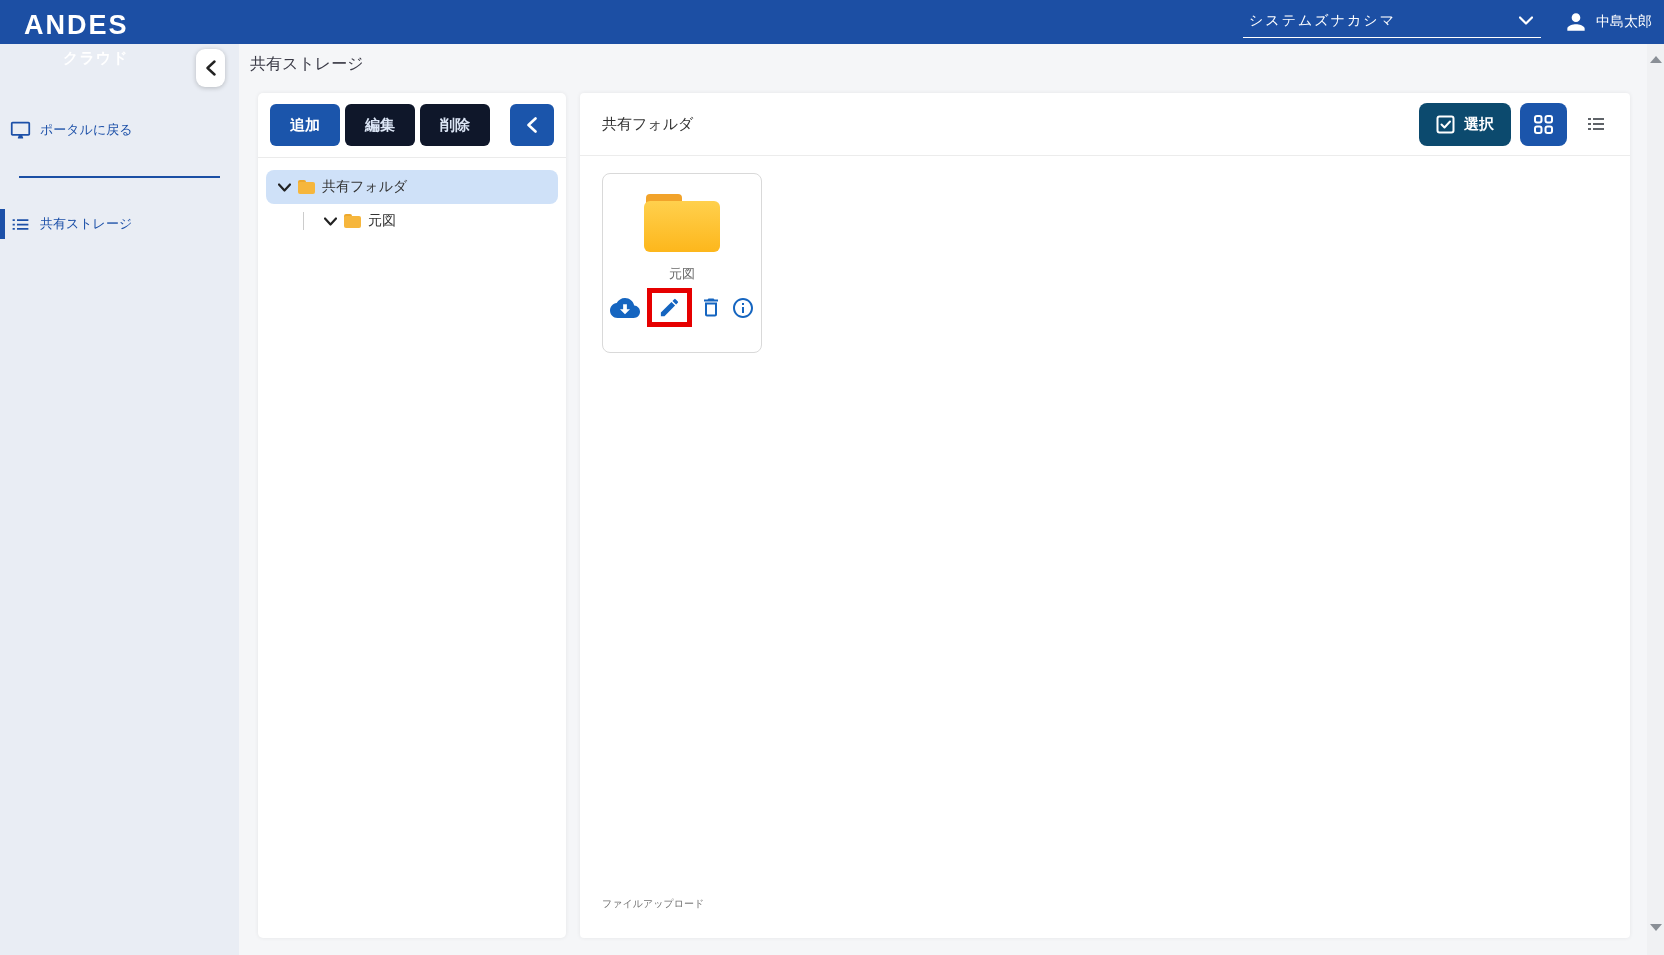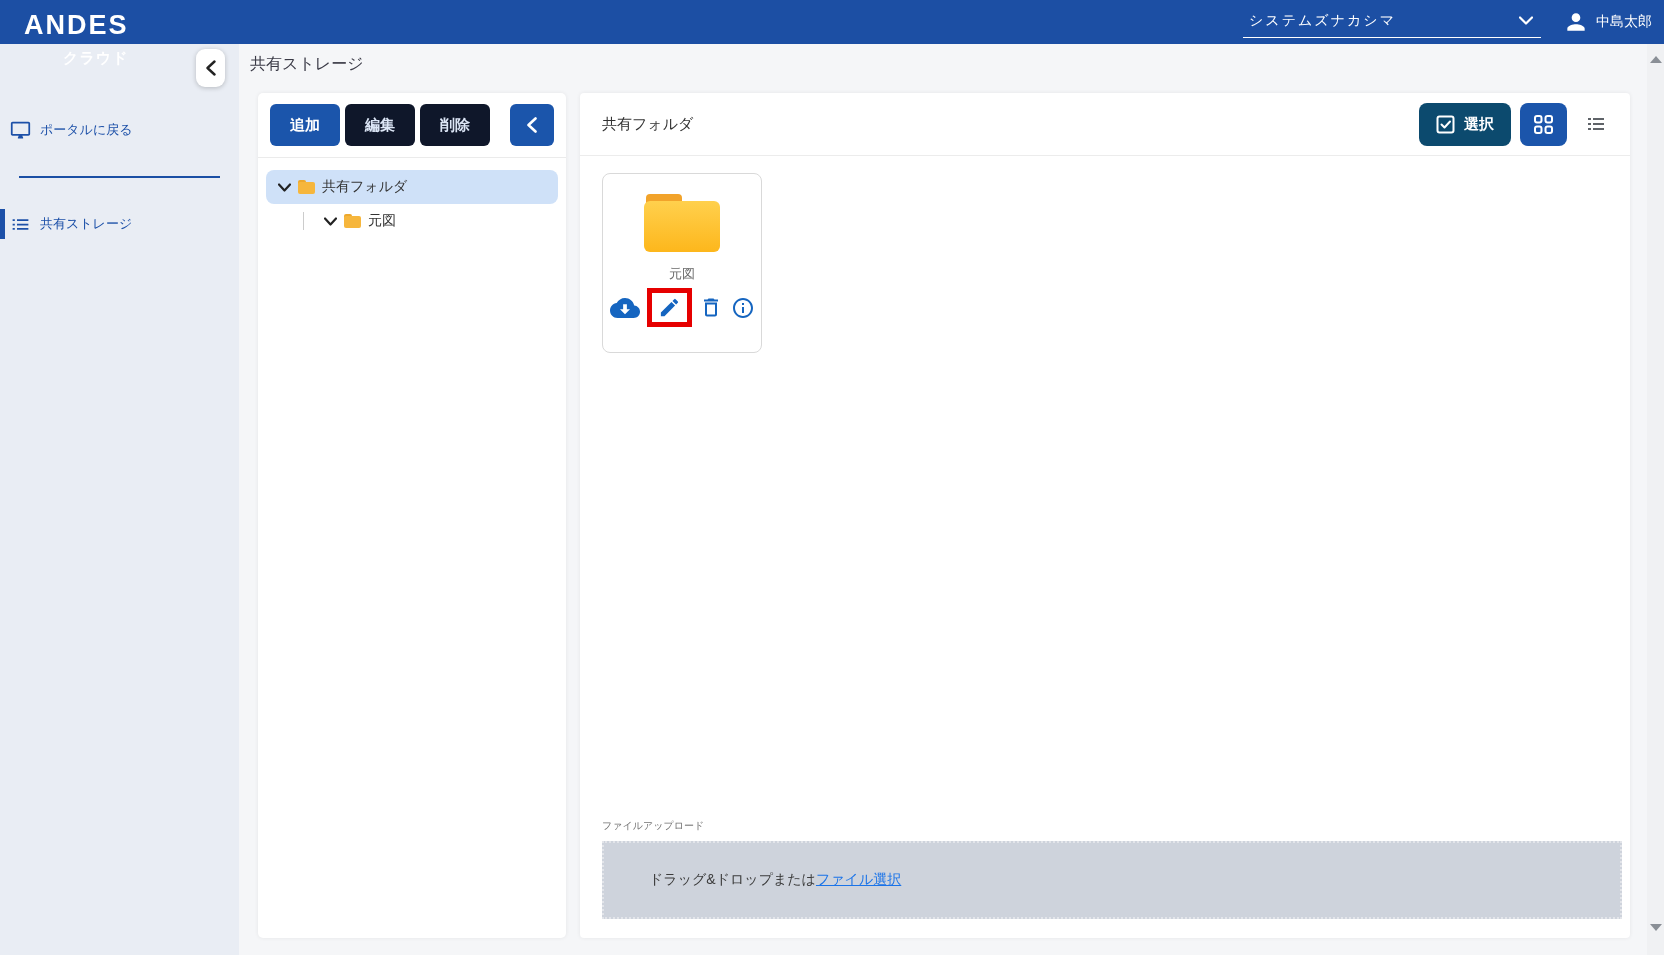--- a/index.html
+++ b/index.html
@@ -281,24 +281,20 @@
               <path d="M11 7h2v2h-2zm0 4h2v6h-2zm1-9C6.48 2 2 6.48 2 12s4.48 10 10 10 10-4.48 10-10S17.52 2 12 2zm0 18c-4.41 0-8-3.59-8-8s3.59-8 8-8 8 3.59 8 8-3.59 8-8 8z"></path>
             </svg>
         </span>
       </button>
     </div>
   </div>
 
   <div class="upload-section">
     <div class="upload-heading">ファイルアップロード</div>
     <div class="upload-row">
-      <div class="dropzone">
-        <span>ドラッグ&amp;ドロップまたは</span>
-          <a>ファイル選択</a>
-      </div>
     </div>
   </div>
 </div>
 
 <div class="scrollbar">
   <span class="sb-up"></span>
   <span class="sb-down"></span>
 </div>
 
 </body></html>

